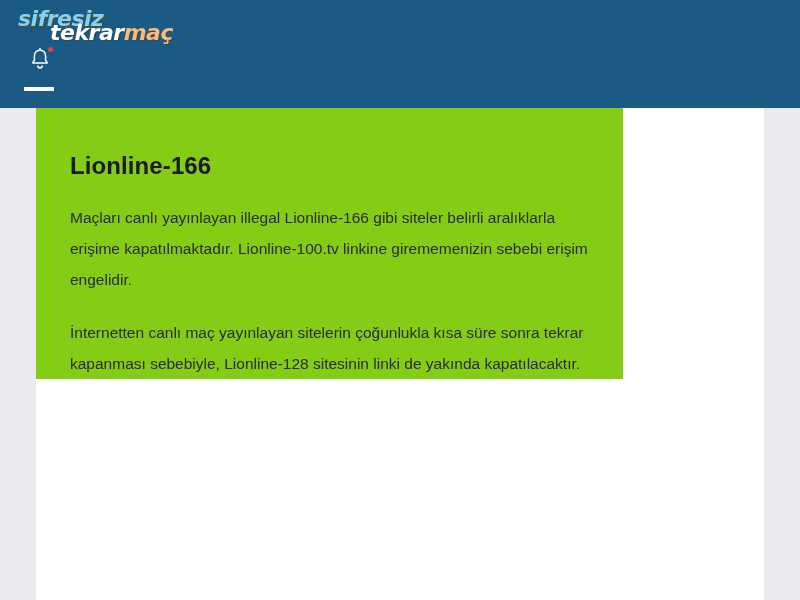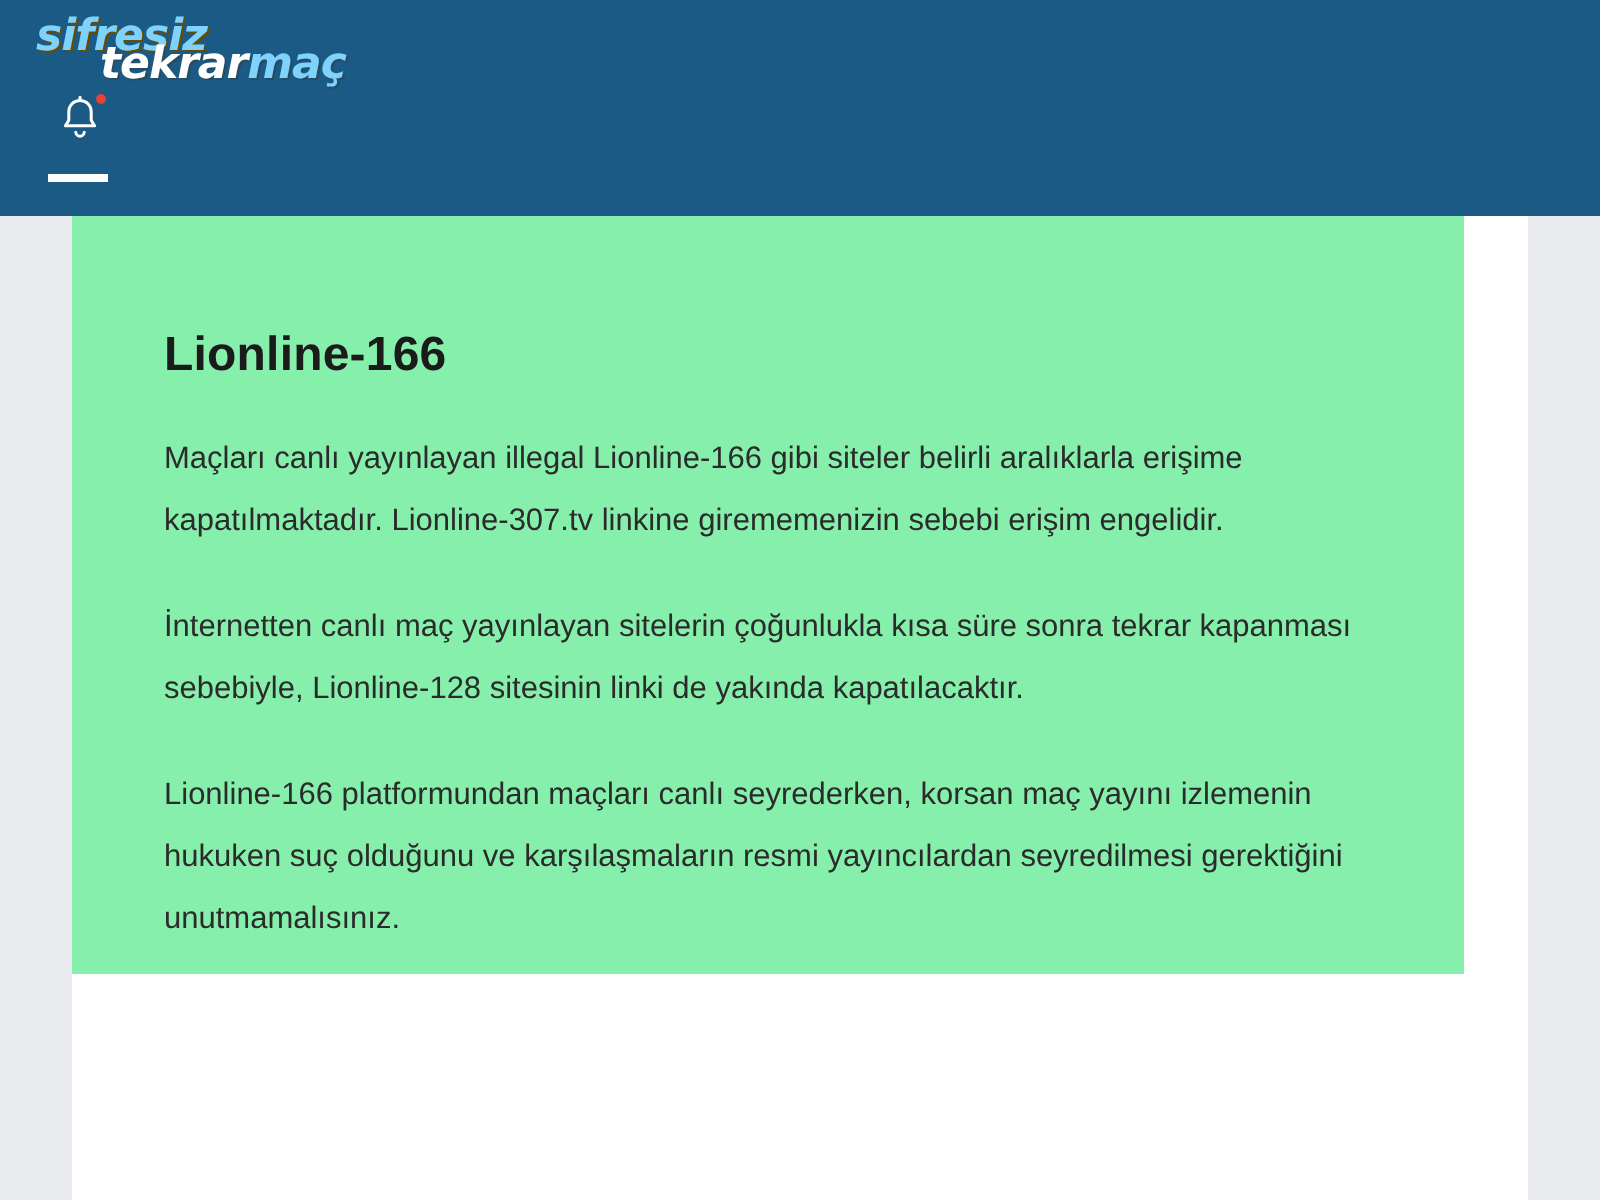--- a/index.html
+++ b/index.html
@@ -49,21 +49,21 @@
     font-family: "DejaVu Sans", sans-serif;
     font-style: italic;
     font-weight: bold;
     font-size: 22px;
     letter-spacing: -0.5px;
     color: #ffffff;
     text-shadow: 1px 1px 0 #264b63;
     white-space: nowrap;
   }
   .logo-line2 .accent {
-    color: #7dd3fc;
+    color: #fdba74;
   }
 
   .bell-wrap {
     position: absolute;
     left: 26px;
     top: 46px;
     width: 28px;
     height: 28px;
     cursor: pointer;
   }
@@ -109,23 +109,23 @@
     width: 36px;
     height: 492px;
     background: #e9ebee;
   }
   .content-shadow-left { left: 0; }
   .content-shadow-right { right: 0; }
 
   .article {
     position: relative;
     margin: 0 36px;
-    width: 696px;
-    background: #86efac;
-    padding: 12px;
+    width: 587px;
+    background: #84cc16;
+    padding: 0;
     box-sizing: border-box;
   }
 
   .article-inner {
     padding: 0 34px;
   }
 
   h1.article-title {
     margin: 0;
     padding: 44px 0 0 0;
@@ -170,19 +170,18 @@
 </div>
 
 <div class="page-wrap">
   <div class="content-shadow-left"></div>
   <div class="content-shadow-right"></div>
 
   <div class="article">
     <div class="article-inner">
       <h1 class="article-title">Lionline-166</h1>
 
-      <p class="article-para">Maçları canlı yayınlayan illegal Lionline-166 gibi siteler belirli aralıklarla erişime kapatılmaktadır. Lionline-307.tv linkine girememenizin sebebi erişim engelidir.</p>
+      <p class="article-para">Maçları canlı yayınlayan illegal Lionline-166 gibi siteler belirli aralıklarla erişime kapatılmaktadır. Lionline-100.tv linkine girememenizin sebebi erişim engelidir.</p>
       <p class="article-para">İnternetten canlı maç yayınlayan sitelerin çoğunlukla kısa süre sonra tekrar kapanması sebebiyle, Lionline-128 sitesinin linki de yakında kapatılacaktır.</p>
-      <p class="article-para">Lionline-166 platformundan maçları canlı seyrederken, korsan maç yayını izlemenin hukuken suç olduğunu ve karşılaşmaların resmi yayıncılardan seyredilmesi gerektiğini unutmamalısınız.</p>
 
     </div>
   </div>
 </div>
 
 </body></html>

